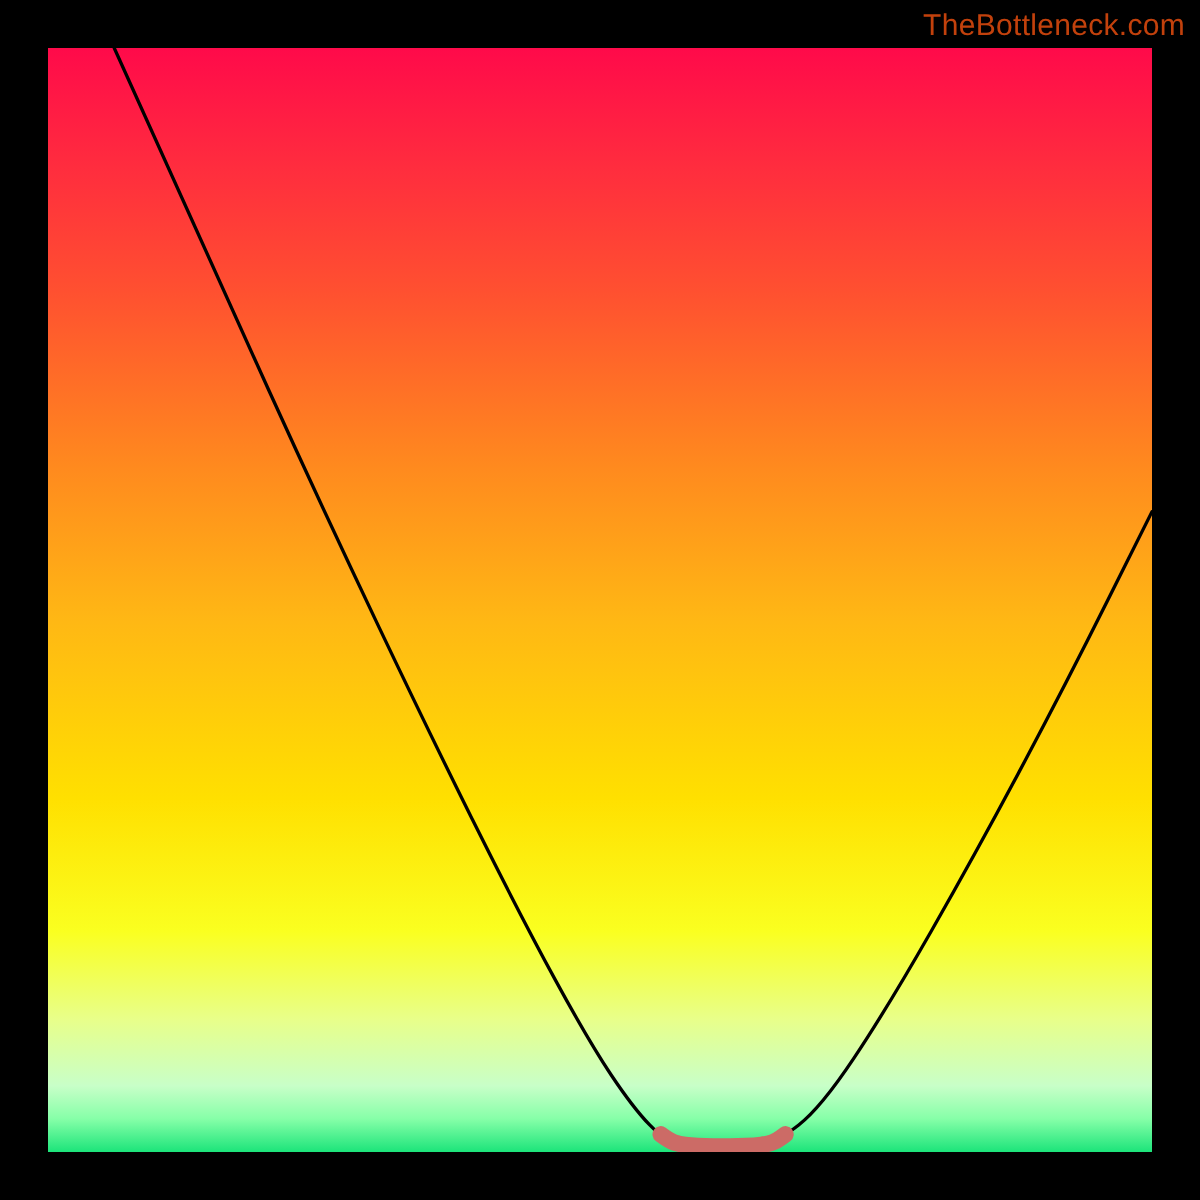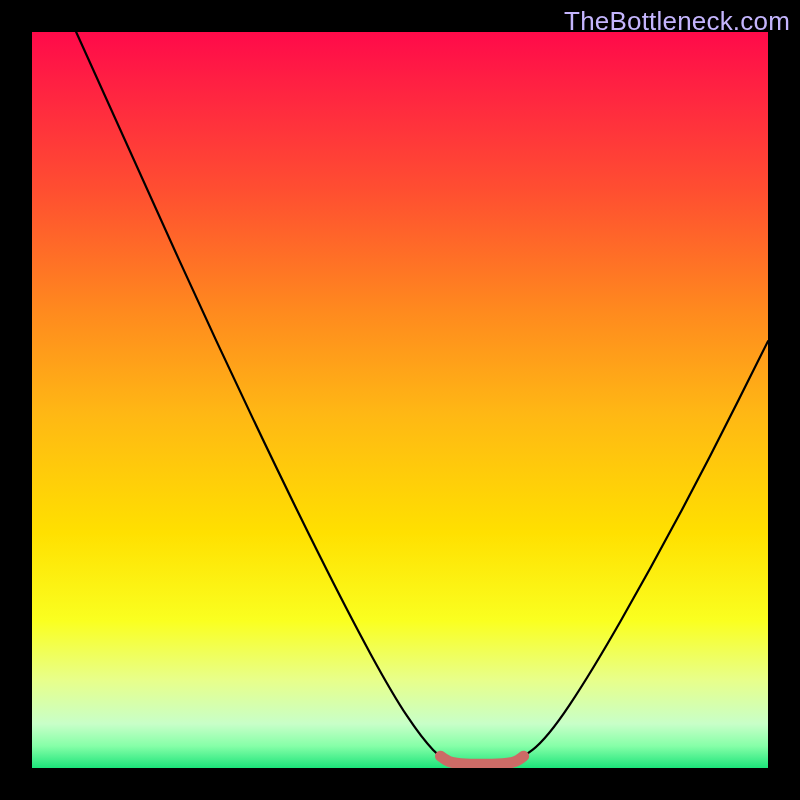--- a/index.html
+++ b/index.html
@@ -40,22 +40,22 @@
       #e8ff8a 88%,
       #c8ffc8 94%,
       #86ffa8 97%,
       #1ce47a 100%
     );
   }
   .watermark {
     position: absolute;
     top: 6px;
     right: 10px;
-    color: #c4b5fd;
-    font-size: 26px;
+    color: #c2410c;
+    font-size: 20px;
     font-weight: 500;
     letter-spacing: 0.2px;
     user-select: none;
   }
   svg.curve {
     position: absolute;
     left: 0; top: 0;
     width: 736px;
     height: 736px;
   }

